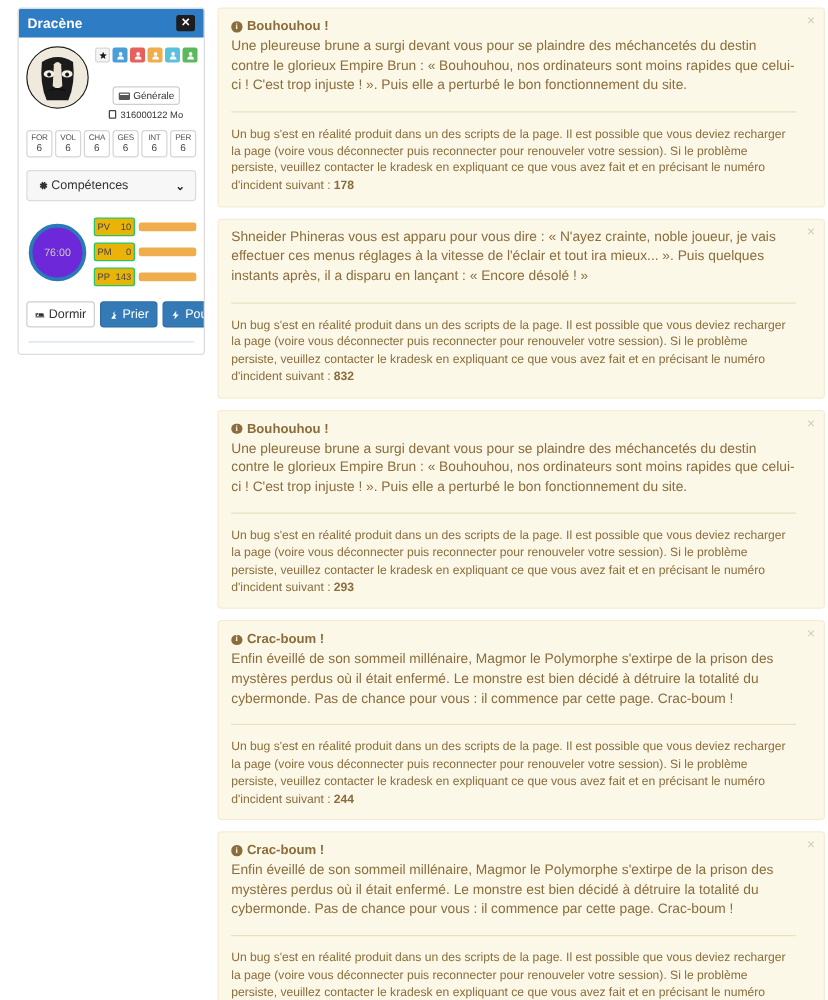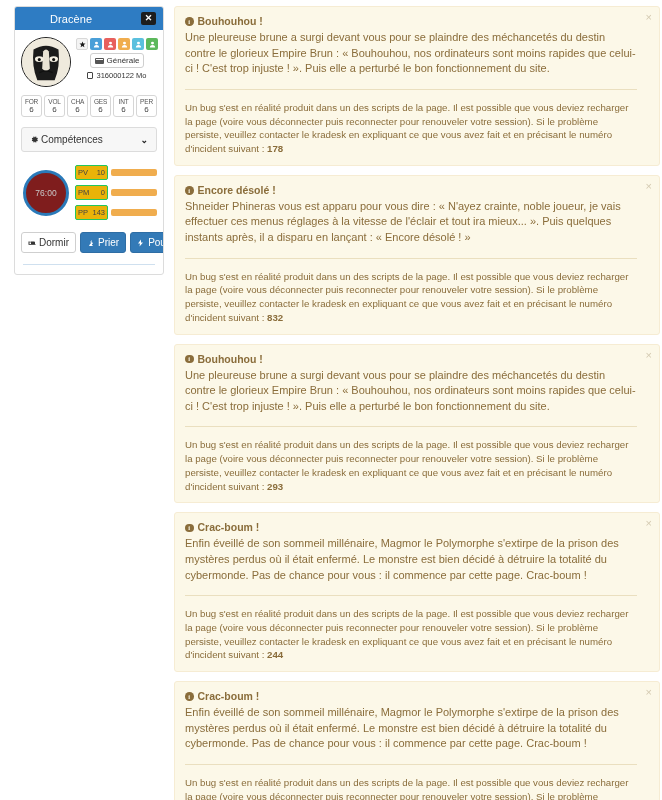--- a/index.html
+++ b/index.html
@@ -23,21 +23,21 @@
     background: #fff;
     overflow: hidden;
   }
   .char-head {
     background: #2e7cc3;
     color: #fff;
     padding: 5px 7px;
     display: flex; align-items: center; justify-content: space-between;
     font-size: 11px;
   }
-  .char-head .title { font-weight: 400; letter-spacing: .1px; margin-left: 28px; }
+  .char-head .title { font-weight: 700; letter-spacing: .1px; }
   .close-sq {
     width: 15px; height: 13px;
     background: #1d1d1d; color: #fff;
     border-radius: 2px;
     font-size: 9px; line-height: 13px; text-align: center;
     font-weight: bold;
   }
   .char-body { padding: 7px 6px 9px 6px; }
 
   .id-row { display: flex; align-items: flex-start; gap: 5px; }
@@ -58,20 +58,21 @@
     display: flex; align-items: center; justify-content: center;
     color: #fff; font-size: 7px; line-height: 1;
   }
   .badge svg { width: 7px; height: 7px; display:block; }
   .badge.star { background: #f4f4f4; color: #222; border: 1px solid #d8d8d8; }
   .gen-btn {
     border: 1px solid #cfcfcf; background: #fff; border-radius: 3px;
     font-size: 8px; color: #333;
     padding: 2px 4px; display: flex; align-items: center; gap: 3px;
     white-space: nowrap;
+    margin-top: 16px;
   }
   .kbd-ico { width: 9px; height: 6px; background: #555; border-radius: 1px; display:inline-block; position: relative; }
   .kbd-ico::after{ content:""; position:absolute; left:1px; right:1px; top:1.5px; height:1px; background:#fff;}
   .mem-row { font-size: 7.5px; color: #333; display: flex; align-items: center; gap: 3px; white-space: nowrap; }
   .mem-ico { width: 6px; height: 7px; border: 1px solid #444; border-radius: 1px; display:inline-block; }
 
   .attrs { display: flex; gap: 2px; margin-top: 8px; justify-content: center; }
   .attr {
     border: 1px solid #d6d6d6; border-radius: 3px; background: #fff;
     width: 21px; padding: 2px 0 2px;
@@ -89,21 +90,21 @@
   }
   .skills-btn .lft { display: flex; align-items: center; gap: 2px; }
   .gear { width: 9px; height: 9px; display:block; }
   .chev { font-size: 9px; font-weight: bold; color: #222; }
 
   .vitals { display: flex; align-items: center; gap: 6px; margin-top: 13px; padding-left: 2px; }
   .timer-ring {
     width: 46px; height: 46px; flex: 0 0 46px; border-radius: 50%;
     border: 3.5px solid #2a7ab9;
     display: flex; align-items: center; justify-content: center;
-    background: #7f1d1d;
+    background: #6d28d9;
   }
   .timer-ring span { font-size: 8.5px; color: #c9c9c9; }
   .bars { flex: 1; display: flex; flex-direction: column; gap: 5px; }
   .bar-line { display: flex; align-items: center; gap: 3px; }
   .bar-lab {
     border: 1px solid #22c55e; background: #eab308; border-radius: 2px;
     font-size: 7.5px; padding: 2px 2px; min-width: 33px;
     display: flex; justify-content: space-between; gap: 3px; color: #444;
   }
   .bar-track { flex: 1; height: 7px; border-radius: 2px; background: #f0ad4e; overflow: hidden; }
@@ -346,24 +347,20 @@
         <span class="i-circle">i</span>
         <span>Bouhouhou !</span>
       </div>
       <div class="alert-body">Une pleureuse brune a surgi devant vous pour se plaindre des méchancetés du destin contre le glorieux Empire Brun : « Bouhouhou, nos ordinateurs sont moins rapides que celui-ci ! C'est trop injuste ! ». Puis elle a perturbé le bon fonctionnement du site.</div>
       <div class="hr-soft"></div>
       <div class="alert-foot"><span>Un bug s'est en réalité produit dans un des scripts de la page. Il est possible que vous deviez recharger la page (voire vous déconnecter puis reconnecter pour renouveler votre session). Si le problème persiste, veuillez contacter le kradesk en expliquant ce que vous avez fait et en précisant le numéro d'incident suivant : </span><b>178</b></div>
     </div>
 
     <div class="alert warn">
       <span class="close-x">×</span>
-      <div class="alert-head">
-        <span class="i-circle">i</span>
-        <span>Encore désolé !</span>
-      </div>
       <div class="alert-body">Shneider Phineras vous est apparu pour vous dire : « N'ayez crainte, noble joueur, je vais effectuer ces menus réglages à la vitesse de l'éclair et tout ira mieux... ». Puis quelques instants après, il a disparu en lançant : « Encore désolé ! »</div>
       <div class="hr-soft"></div>
       <div class="alert-foot"><span>Un bug s'est en réalité produit dans un des scripts de la page. Il est possible que vous deviez recharger la page (voire vous déconnecter puis reconnecter pour renouveler votre session). Si le problème persiste, veuillez contacter le kradesk en expliquant ce que vous avez fait et en précisant le numéro d'incident suivant : </span><b>832</b></div>
     </div>
 
     <div class="alert warn">
       <span class="close-x">×</span>
       <div class="alert-head">
         <span class="i-circle">i</span>
         <span>Bouhouhou !</span>

